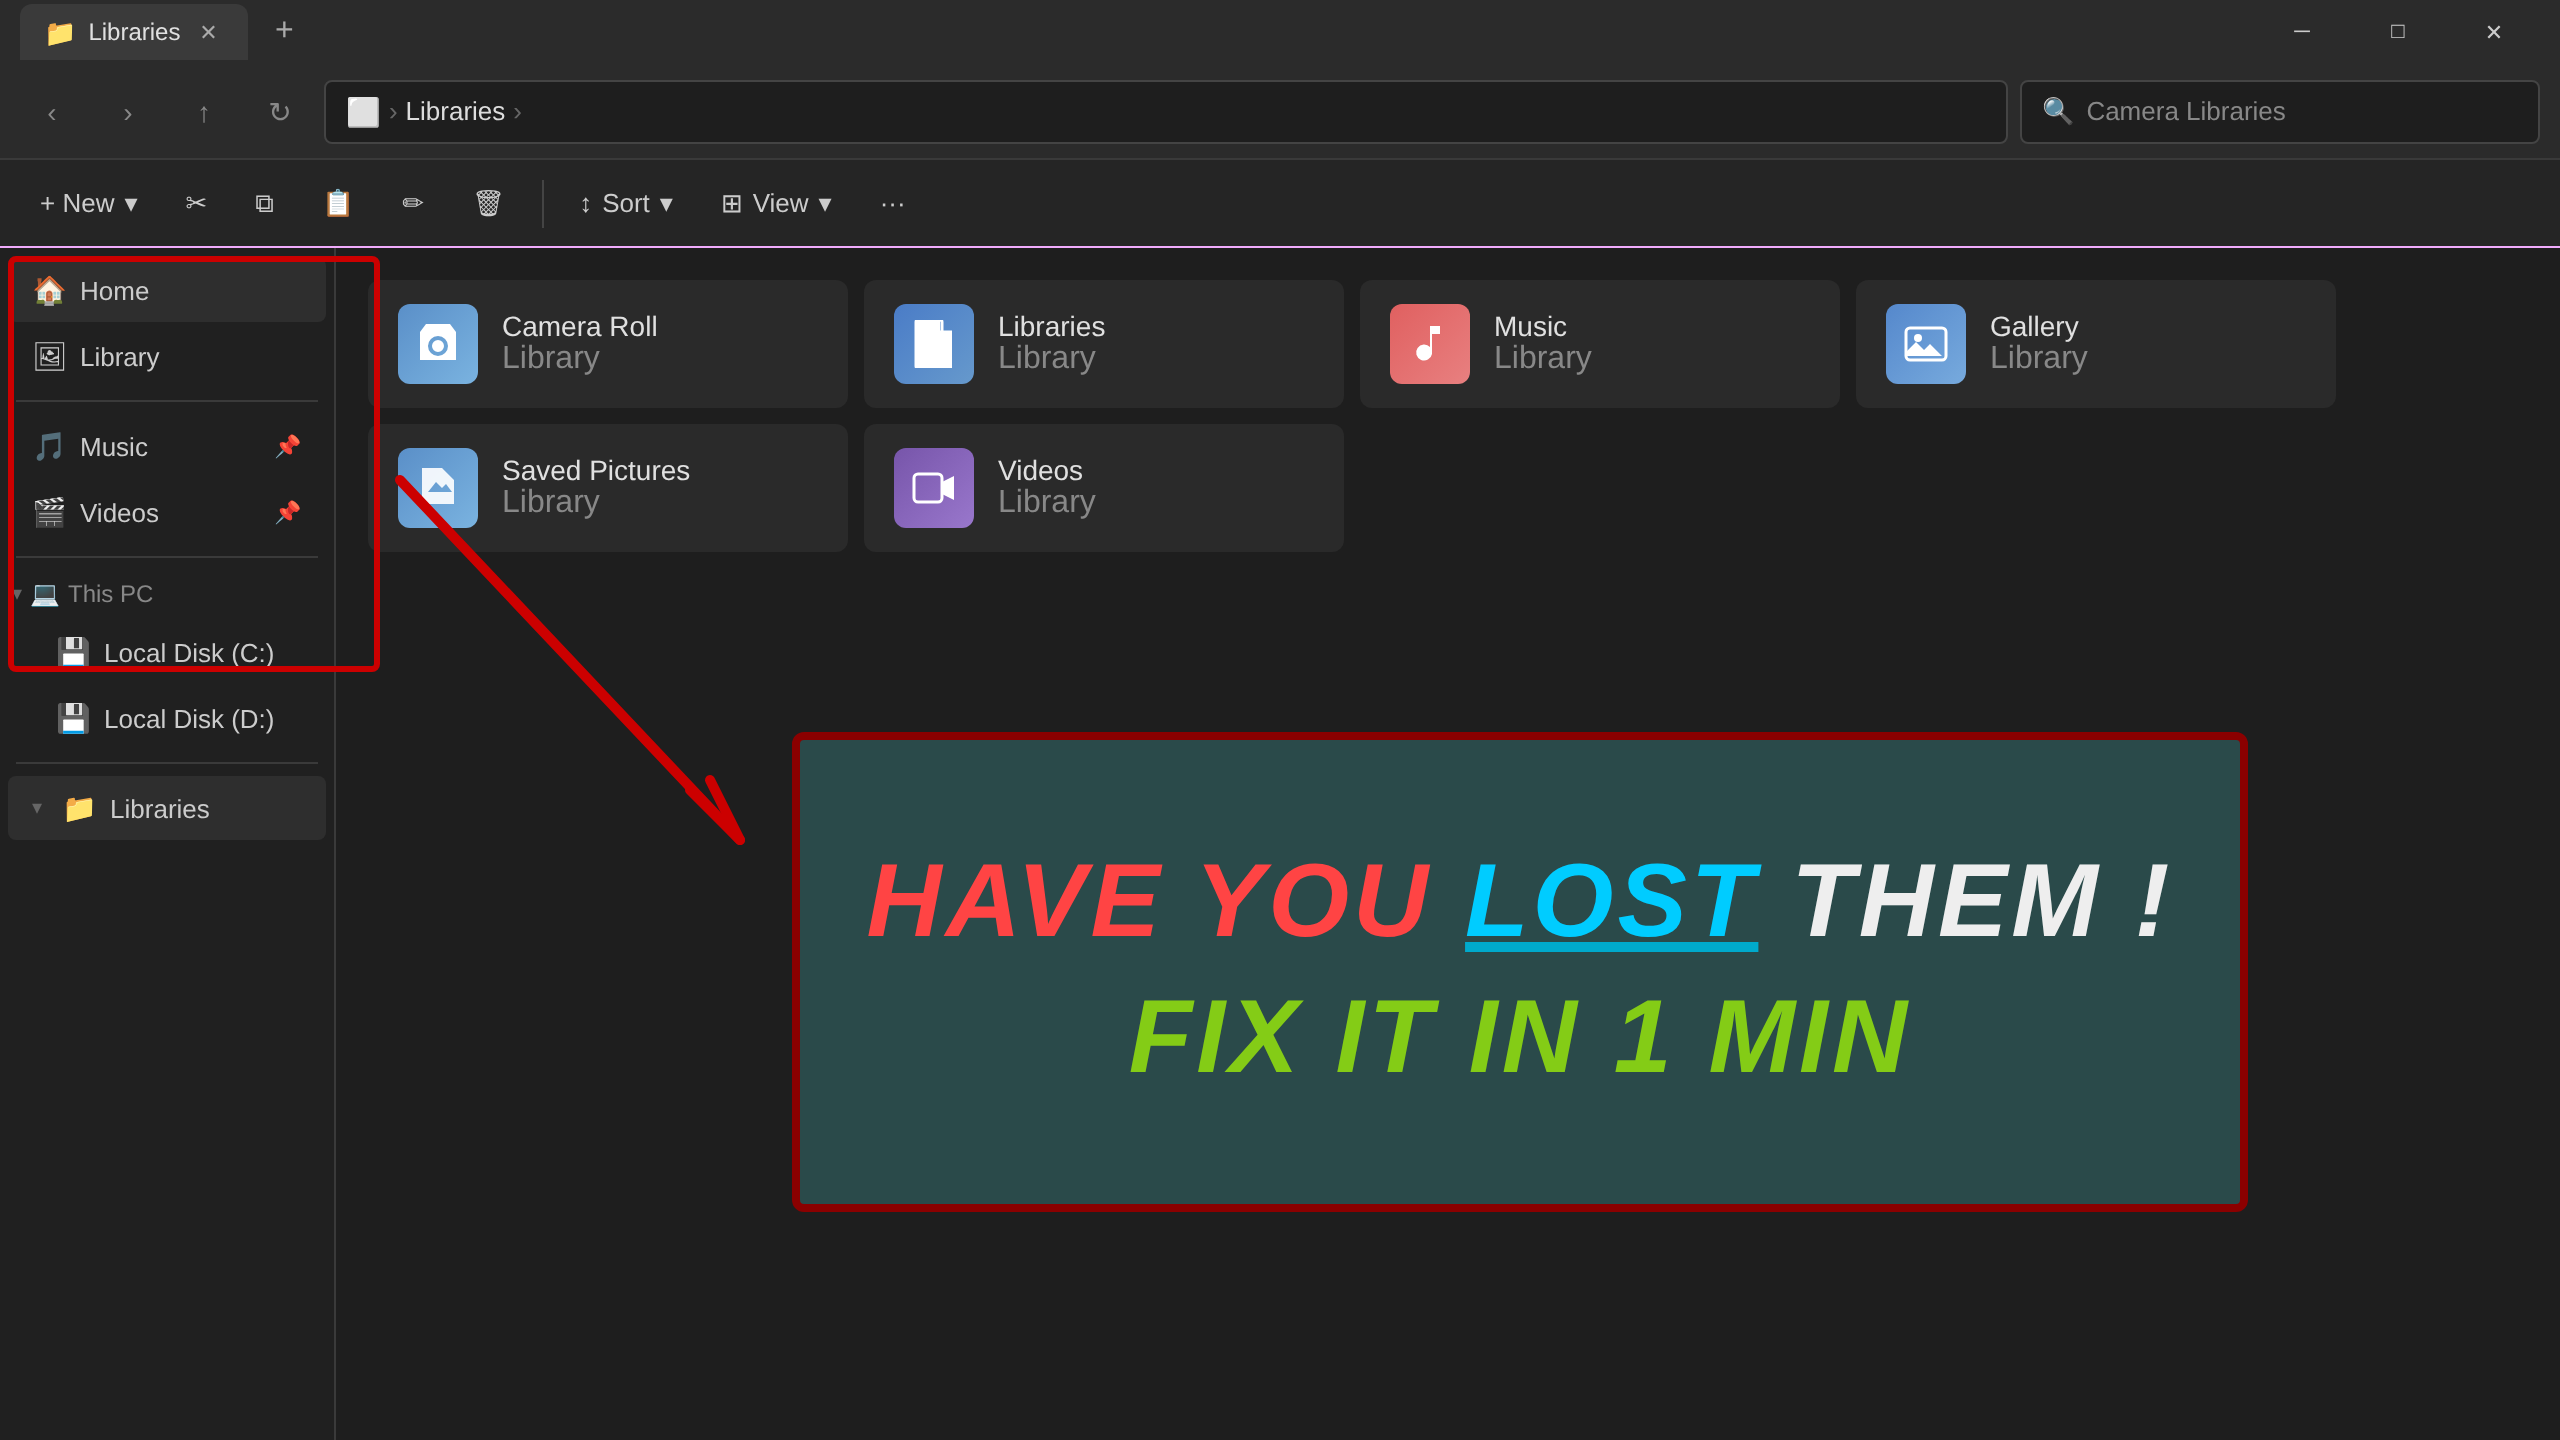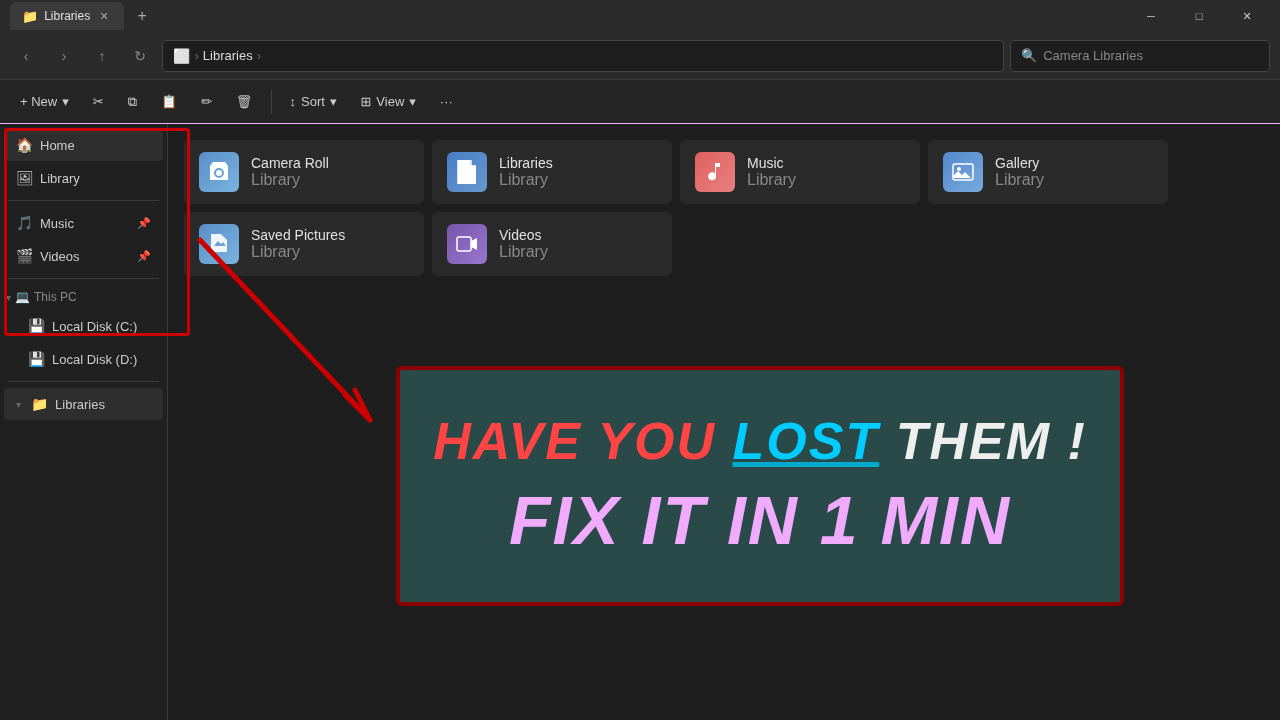--- a/index.html
+++ b/index.html
@@ -263,25 +263,25 @@
       line-height: 1.3;
     }
     .overlay-line1 {
       font-size: 52px;
       font-weight: bold;
       font-style: italic;
       letter-spacing: 2px;
       font-family: 'Arial Black', sans-serif;
     }
     .overlay-line2 {
-      font-size: 68px;
+      font-size: 52px;
       font-weight: bold;
       font-style: italic;
       letter-spacing: 2px;
-      color: #f0abfc;
+      color: #84cc16;
       font-family: 'Arial Black', sans-serif;
     }
     .text-red { color: #ff4444; }
     .text-cyan { color: #00ccff; text-decoration: underline; text-decoration-color: #00aacc; }
     .text-white { color: #eeeeee; }
   </style>
 </head>
 <body>
 
 <div class="title-bar">

